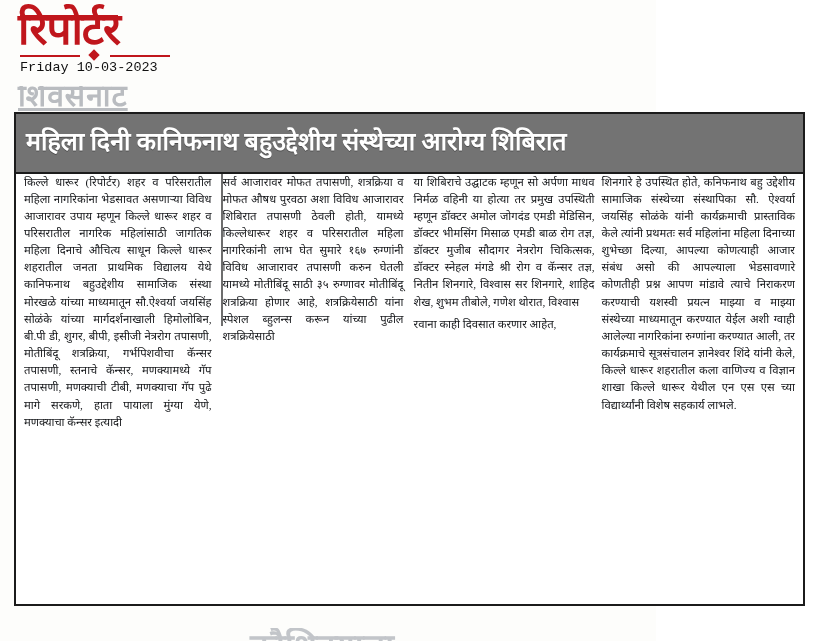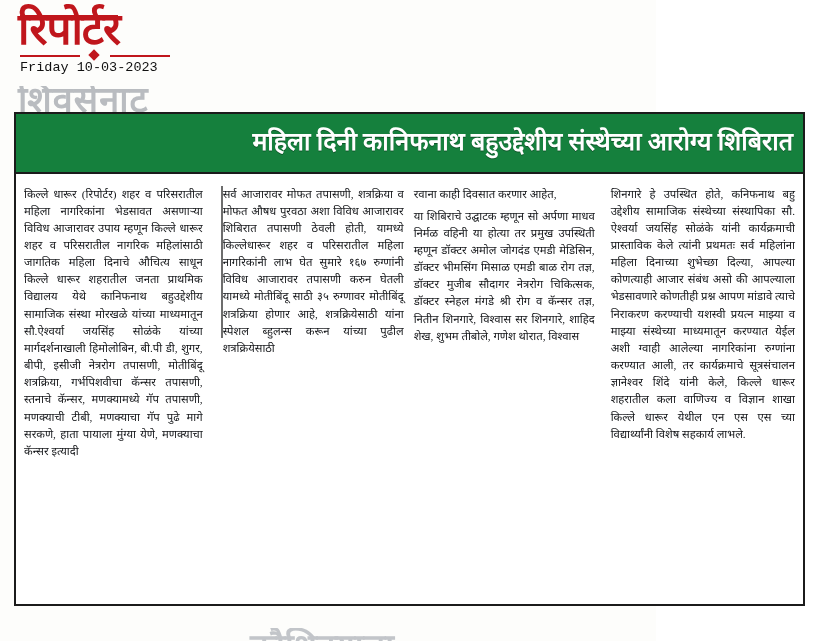--- a/index.html
+++ b/index.html
@@ -90,60 +90,61 @@
     top: 86px;
     width: 819px;
     height: 26px;
     overflow: hidden;
   }
   .section-strip .ghost-text {
     position: absolute;
     left: 18px;
     top: -12px;
     font-family: "Liberation Serif", serif;
-    font-size: 36px;
+    font-size: 30px;
     font-weight: bold;
     color: #b9bcc0;
     letter-spacing: 1px;
     white-space: nowrap;
+    text-decoration: underline;
   }
 
   
   .article {
     position: absolute;
     left: 14px;
     top: 112px;
     width: 791px;
     height: 494px;
     border: 2px solid #1b1b1b;
     box-sizing: border-box;
     background: #ffffff;
     overflow: hidden;
   }
 
   .headline {
-    background: #15803d;
+    background: #737373;
     color: #ffffff;
     padding: 10px 10px 12px 10px;
-    text-align: right;
+    text-align: left;
     border-bottom: 2px solid #1b1b1b;
   }
   .headline .hl-line {
     font-family: "Liberation Serif", serif;
     font-weight: bold;
     font-size: 25px;
     line-height: 1.42;
     letter-spacing: 0px;
     text-shadow: 0 1px 0 rgba(0,0,0,.35);
   }
 
   .columns {
     display: flex;
-    padding: 12px 8px 6px 8px;
-    gap: 18px;
+    padding: 0 8px 6px 8px;
+    gap: 9px;
     box-sizing: border-box;
     height: 386px;
   }
   .col {
     width: 190px;
     font-family: "Liberation Serif", serif;
     font-size: 11.3px;
     line-height: 1.52;
     text-align: justify;
     color: #15171a;
@@ -344,22 +345,22 @@
           <div class="table-top"></div>
           <div class="table"></div>
           <div class="floor"></div>
         </div>
 
         <div class="mid-text">
           <div class="col">
             <p>सर्व आजारावर मोफत तपासणी, शत्रक्रिया व मोफत औषध पुरवठा अशा विविध आजारावर शिबिरात तपासणी ठेवली होती, यामध्ये किल्लेधारूर शहर व परिसरातील महिला नागरिकांनी लाभ घेत सुमारे १६७ रुग्णांनी विविध आजारावर तपासणी करुन घेतली यामध्ये मोतीबिंदू साठी ३५ रुग्णावर मोतीबिंदू शत्रक्रिया होणार आहे, शत्रक्रियेसाठी यांना स्पेशल ब्हुलन्स करून यांच्या पुढील शत्रक्रियेसाठी</p>
           </div>
           <div class="col">
+            <p>या शिबिराचे उद्घाटक म्हणून सो अर्पणा माधव निर्मळ वहिनी या होत्या तर प्रमुख उपस्थिती म्हणून डॉक्टर अमोल जोगदंड एमडी मेडिसिन, डॉक्टर भीमसिंग मिसाळ एमडी बाळ रोग तज्ञ, डॉक्टर मुजीब सौदागर नेत्ररोग चिकित्सक, डॉक्टर स्नेहल मंगडे श्री रोग व कॅन्सर तज्ञ, नितीन शिनगारे, विश्वास सर शिनगारे, शाहिद शेख, शुभम तीबोले, गणेश थोरात, विश्वास</p>
             <p>रवाना काही दिवसात करणार आहेत,</p>
-            <p>या शिबिराचे उद्घाटक म्हणून सो अर्पणा माधव निर्मळ वहिनी या होत्या तर प्रमुख उपस्थिती म्हणून डॉक्टर अमोल जोगदंड एमडी मेडिसिन, डॉक्टर भीमसिंग मिसाळ एमडी बाळ रोग तज्ञ, डॉक्टर मुजीब सौदागर नेत्ररोग चिकित्सक, डॉक्टर स्नेहल मंगडे श्री रोग व कॅन्सर तज्ञ, नितीन शिनगारे, विश्वास सर शिनगारे, शाहिद शेख, शुभम तीबोले, गणेश थोरात, विश्वास</p>
           </div>
         </div>
       </div>
 
       <div class="col wide">
         <p>शिनगारे हे उपस्थित होते, कनिफनाथ बहु उद्देशीय सामाजिक संस्थेच्या संस्थापिका सौ. ऐश्वर्या जयसिंह सोळंके यांनी कार्यक्रमाची प्रास्ताविक केले त्यांनी प्रथमतः सर्व महिलांना महिला दिनाच्या शुभेच्छा दिल्या, आपल्या कोणत्याही आजार संबंध असो की आपल्याला भेडसावणारे कोणतीही प्रश्न आपण मांडावे त्याचे निराकरण करण्याची यशस्वी प्रयत्न माझ्या व माझ्या संस्थेच्या माध्यमातून करण्यात येईल अशी ग्वाही आलेल्या नागरिकांना रुग्णांना करण्यात आली, तर कार्यक्रमाचे सूत्रसंचालन ज्ञानेश्वर शिंदे यांनी केले, किल्ले धारूर शहरातील कला वाणिज्य व विज्ञान शाखा किल्ले धारूर येथील एन एस एस च्या विद्यार्थ्यांनी विशेष सहकार्य लाभले.</p>
       </div>
 
     </div>
   </div>

